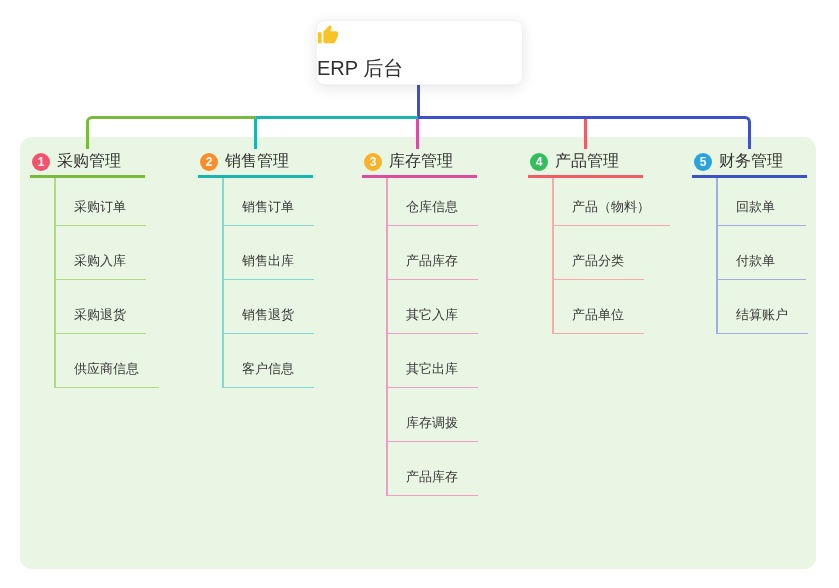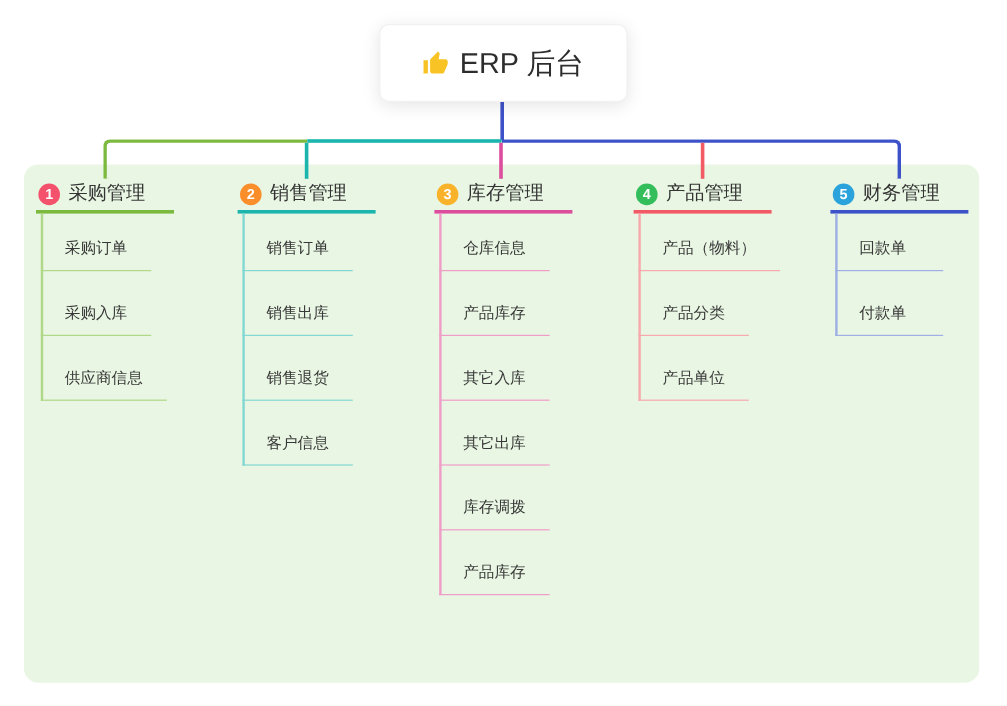--- a/index.html
+++ b/index.html
@@ -23,24 +23,25 @@
 
   
   .root-node {
     position: absolute;
     left: 316px; top: 20px;
     width: 207px; height: 65px;
     background: #ffffff;
     border: 1px solid #f1f1f1;
     border-radius: 8px;
     box-shadow: 0 3px 14px rgba(0,0,0,0.10);
-    display: flex; align-items: center; justify-content: center;
+    display: flex; justify-content: center;
     gap: 9px;
-    font-size: 24px; color: #2d2d2d; font-weight: 500;
+    font-size: 20px; color: #2d2d2d; font-weight: 500;
     z-index: 3;
+    flex-direction: column;
   }
   .root-node .ticon { width: 22px; height: 22px; display: inline-block; }
 
   
   .conn { position: absolute; z-index: 2; }
   .drop-root { left: 417px; top: 84px; width: 3px; height: 33px; background: var(--c); }
   .elbow-left {
     left: 86px; top: 116px; width: 170px; height: 33px;
     border-top: 3px solid var(--c); border-left: 3px solid var(--c);
     border-top-left-radius: 6px;
@@ -73,21 +74,21 @@
     white-space: nowrap;
   }
   .badge {
     width: 18px; height: 18px; border-radius: 50%;
     background: var(--badge);
     color: #fff; font-size: 12px; font-weight: 700;
     display: flex; align-items: center; justify-content: center;
     flex: 0 0 18px;
   }
 
-  .children { position: relative; margin-left: 4px; }
+  .children { position: relative; margin-left: 24px; }
   .children::before {
     content: "";
     position: absolute; left: 0; top: 0; bottom: 0;
     width: 1.5px; background: var(--light);
   }
   .child {
     height: 54px;
     display: flex; align-items: flex-end;
     width: fit-content;
     min-width: 90px;
@@ -130,20 +131,23 @@
       <span>采购管理</span>
     </div>
     <div class="children">
       <div class="child">
           <span>采购订单</span>
         </div>
       <div class="child">
           <span>采购入库</span>
         </div>
       <div class="child">
+          <span>采购退货</span>
+        </div>
+      <div class="child">
           <span>供应商信息</span>
         </div>
     </div>
   </div>
 
   <div class="branch b2" style="--main: #1CB5AD; --light: #82D8D2; --badge: #F98E2B;">
     <div class="branch-title">
       <span class="badge">2</span>
       <span>销售管理</span>
     </div>
@@ -213,16 +217,19 @@
       <span class="badge">5</span>
       <span>财务管理</span>
     </div>
     <div class="children">
       <div class="child">
           <span>回款单</span>
         </div>
       <div class="child">
           <span>付款单</span>
         </div>
+      <div class="child">
+          <span>结算账户</span>
+        </div>
     </div>
   </div>
 
 </div>
 
 </body></html>

